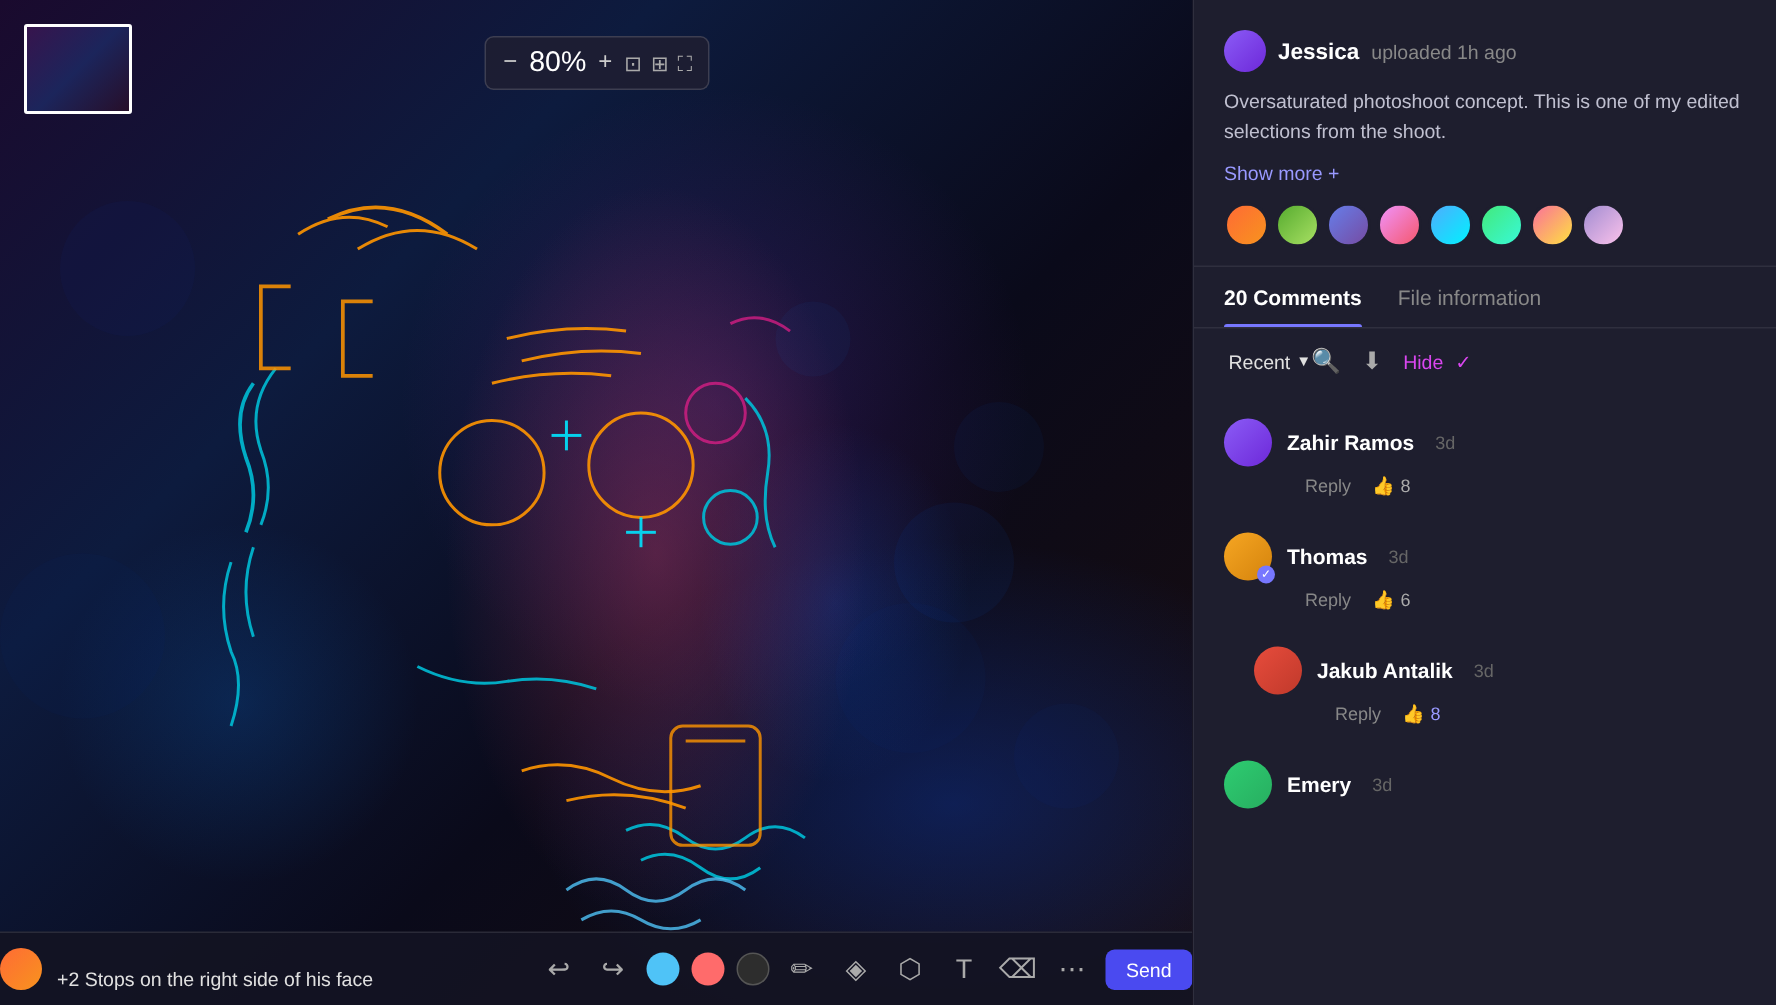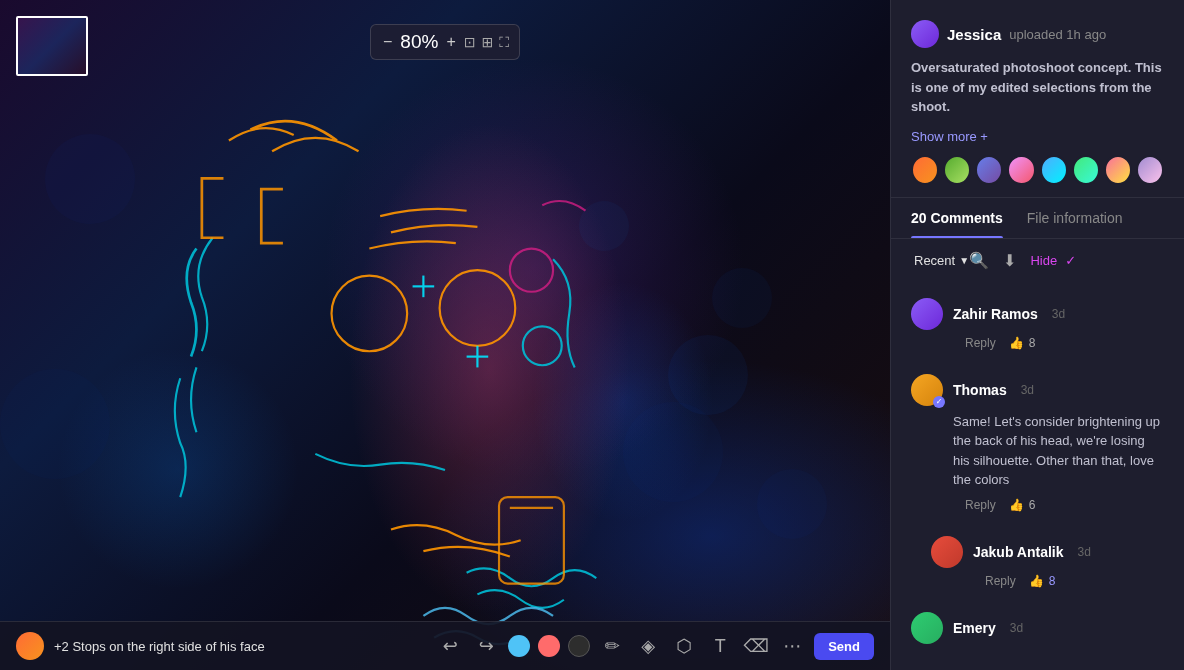--- a/index.html
+++ b/index.html
@@ -113,22 +113,22 @@
 
     
     .annotation-bar {
       position: absolute;
       bottom: 0;
       left: 0;
       right: 0;
       background: rgba(20, 20, 35, 0.92);
       border-top: 1px solid rgba(255,255,255,0.1);
       display: flex;
-      align-items: center;
-      padding: 10px 16px;
+      align-items: flex-end;
+      padding: 10px 0;
       gap: 10px;
     }
 
     .annotation-avatar {
       width: 28px;
       height: 28px;
       border-radius: 50%;
       background: linear-gradient(135deg, #ff6b35, #f7931e);
       flex-shrink: 0;
     }
@@ -166,26 +166,26 @@
     }
 
     .send-btn {
       background: #4a4af0;
       color: #fff;
       border: none;
       border-radius: 6px;
       padding: 6px 14px;
       font-size: 13px;
       cursor: pointer;
-      font-weight: 700;
+      font-weight: 400;
     }
 
     
     .right-panel {
-      width: 294px;
+      width: 389px;
       background: #1e1e2e;
       display: flex;
       flex-direction: column;
       border-left: 1px solid rgba(255,255,255,0.08);
       overflow: hidden;
     }
 
     
     .right-header {
       padding: 20px 20px 12px;
@@ -208,21 +208,20 @@
     .upload-time {
       color: #888;
       font-size: 13px;
     }
 
     .description {
       color: #c0c0d0;
       font-size: 13px;
       line-height: 1.5;
       margin-bottom: 10px;
-      font-weight: bold;
     }
 
     .show-more {
       color: #9999ff;
       font-size: 13px;
       cursor: pointer;
       background: none;
       border: none;
     }
 
@@ -616,21 +615,20 @@
         </button>
       </div>
     </div>
 
     <div class="comment-item">
       <div class="comment-header">
         <div class="comment-avatar av-thomas"></div>
         <span class="comment-name">Thomas</span>
         <span class="comment-time">3d</span>
       </div>
-      <div class="comment-body">Same! Let's consider brightening up the back of his head, we're losing his silhouette. Other than that, love the colors</div>
       <div class="comment-actions">
         <button class="reply-btn">Reply</button>
         <button class="like-btn">
           <span>👍</span>
           <span class="like-count">6</span>
         </button>
       </div>
     </div>
 
     <div class="comment-item nested">

